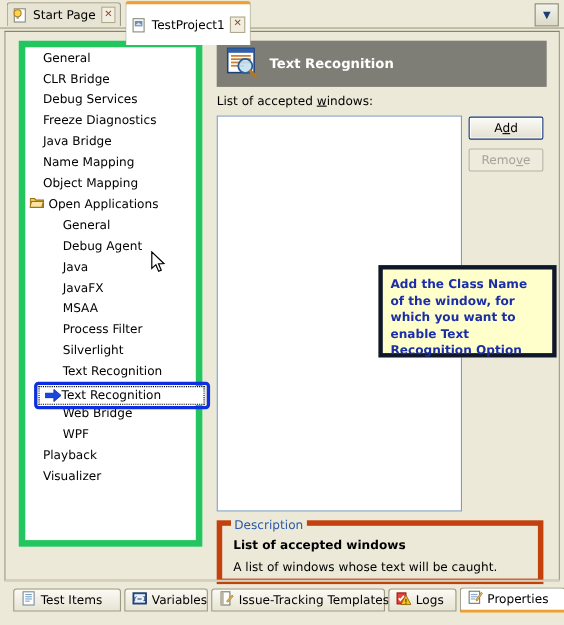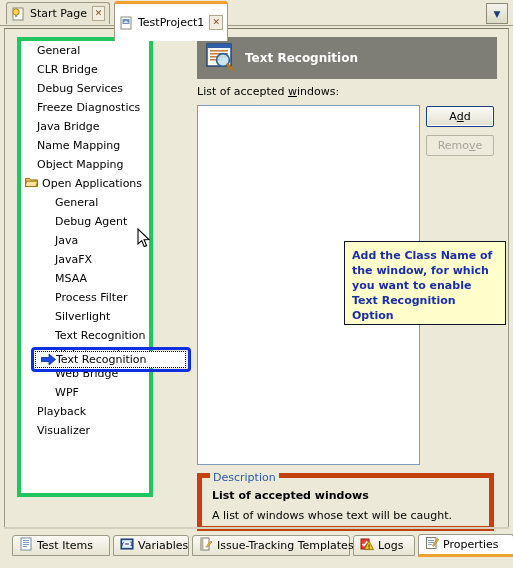--- a/index.html
+++ b/index.html
@@ -71,23 +71,23 @@
     width: 505px; height: 500px;
     background: #ece9d8;
     border: 1px solid #9c9a84;
     border-top-color: #7d7b66;
     box-sizing: border-box;
   }
 
   
   .treepanel {
     position: absolute; left: 12px; top: 8px;
-    width: 136px; height: 460px;
+    width: 167px; height: 460px;
     background: #fff;
-    border: 4px solid #22c55e;
+    border: 6px solid #22c55e;
     box-sizing: border-box;
     overflow: hidden;
   }
   .tnode {
     position: relative;
     height: 19px;
     display: flex; align-items: center;
     font-size: 11px;
     white-space: nowrap;
   }
@@ -171,21 +171,21 @@
   .btn.disabled { color: #a6a498; background: #eeebdc; border-color: #b6b4a2; }
   .btn .u { text-decoration: underline; }
   #btn-add { top: 69px; }
   #btn-remove { top: 98px; }
 
   
   .callout {
     position: absolute; left: 147px; top: 204px;
     width: 162px; height: 84px;
     background: #ffffcc;
-    border: 1px solid #0f172a;
+    border: 4px solid #0f172a;
     box-sizing: border-box;
     padding: 6px 7px;
     color: #1b2ea8;
     font-size: 11px;
     line-height: 15px;
     font-weight: bold;
     z-index: 10;
   }
 
   

